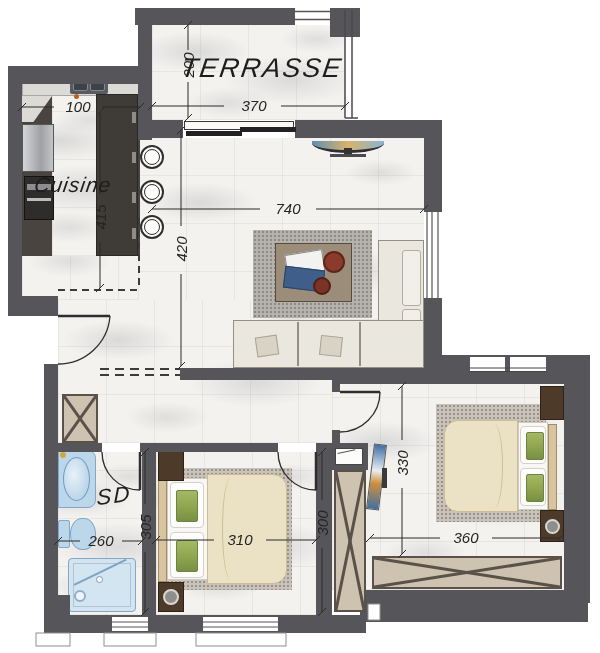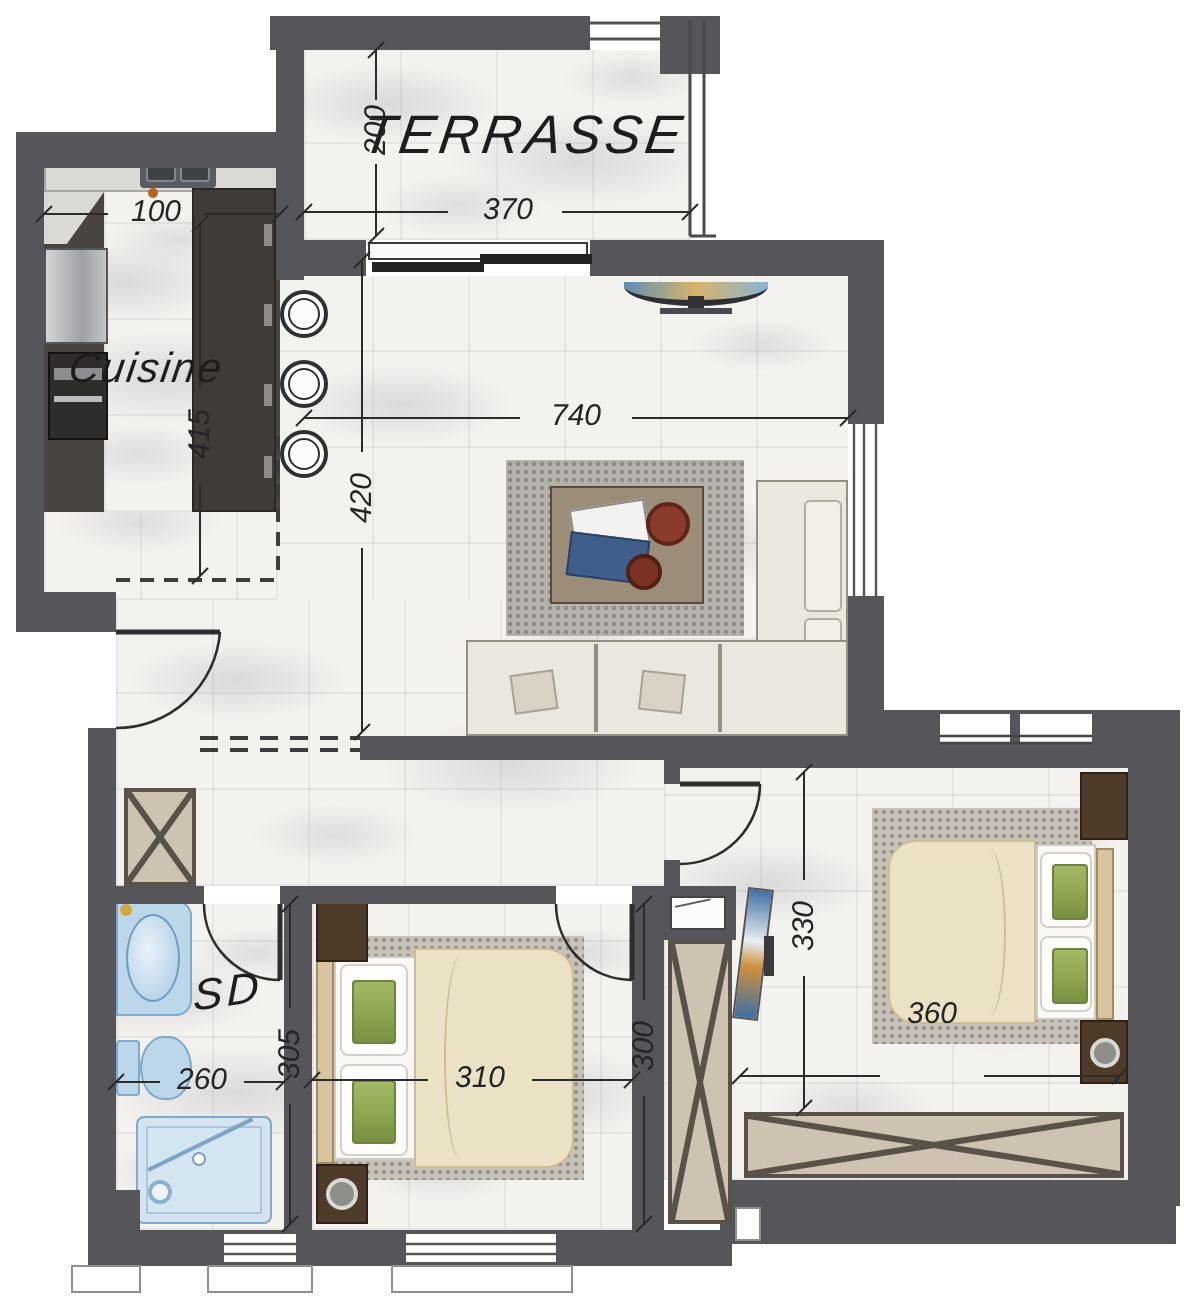--- a/index.html
+++ b/index.html
@@ -292,16 +292,16 @@
   <div class="lbl dim" style="left:254px;top:105px;">370</div>
   <div class="lbl dim v" style="left:188px;top:65px;">200</div>
   <div class="lbl dim" style="left:78px;top:106px;">100</div>
   <div class="lbl dim v" style="left:100px;top:217px;">415</div>
   <div class="lbl dim" style="left:288px;top:208px;">740</div>
   <div class="lbl dim v" style="left:181px;top:249px;">420</div>
   <div class="lbl dim" style="left:101px;top:540px;">260</div>
   <div class="lbl dim v" style="left:145px;top:527px;">305</div>
   <div class="lbl dim" style="left:240px;top:539px;">310</div>
   <div class="lbl dim v" style="left:322px;top:523px;">300</div>
-  <div class="lbl dim" style="left:466px;top:507px;text-align:right;">360</div>
+  <div class="lbl dim" style="left:466px;top:537px;text-align:right;">360</div>
   <div class="lbl dim v" style="left:402px;top:463px;">330</div>
 
 </div>
 
 </body></html>

